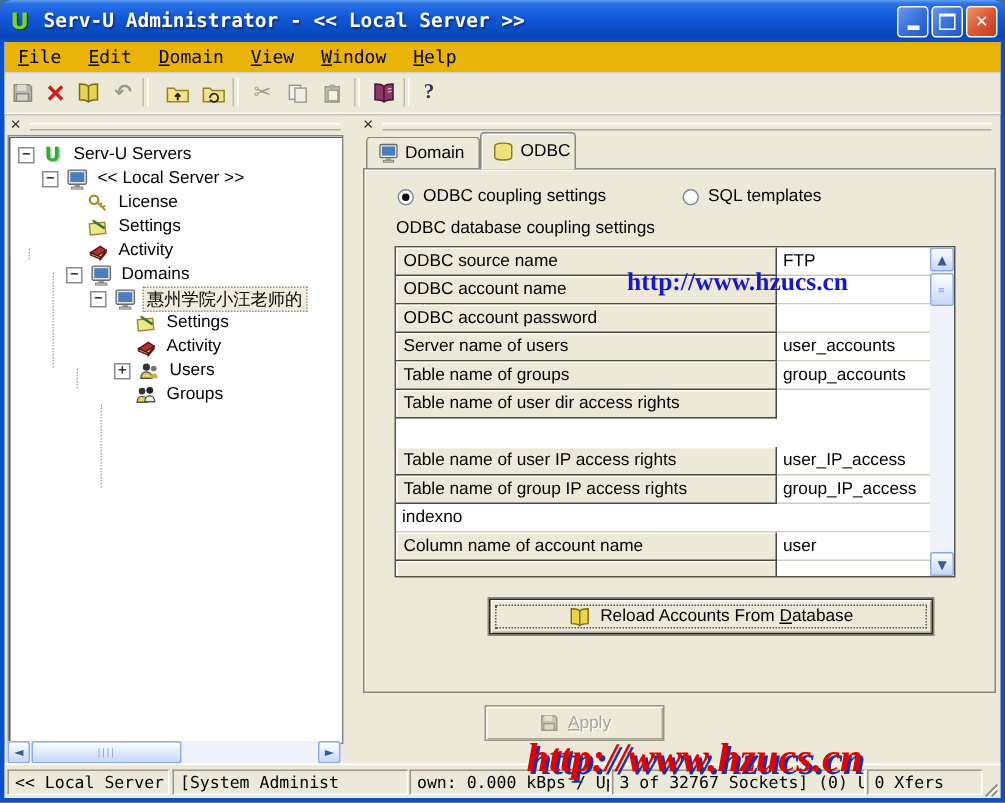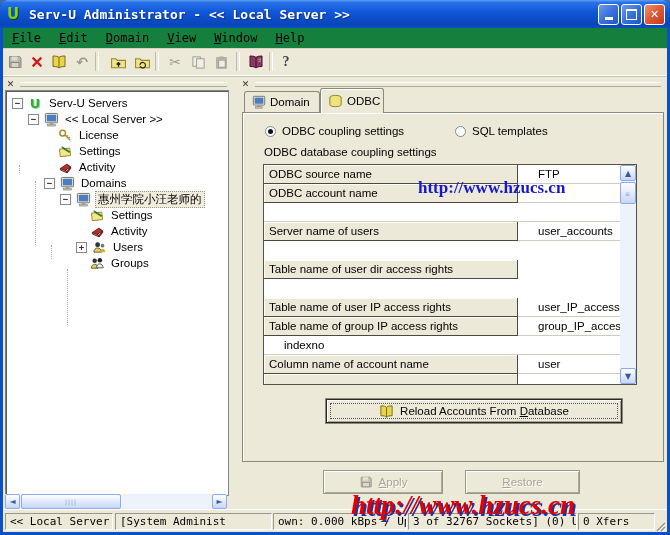--- a/index.html
+++ b/index.html
@@ -15,21 +15,21 @@
   .tbtns{display:flex;gap:2px;}
   .tbtn{width:21px;height:21px;border:1px solid #fff;border-radius:3px;box-sizing:border-box;
     background:linear-gradient(135deg,#6a9aee 0%,#3a72dc 50%,#1e56c4 100%);
     color:#fff;display:flex;align-items:center;justify-content:center;font:bold 11px "DejaVu Sans",sans-serif;}
   .tbtn.close{background:linear-gradient(135deg,#f0936e 0%,#df5d3a 45%,#c13a1e 100%);}
   .glyph-min{width:8px;height:3px;background:#fff;margin-top:9px;}
   .glyph-max{width:9px;height:8px;border:1px solid #fff;border-top-width:2px;}
   
   .client{position:absolute;left:3px;top:28px;width:664px;height:504px;background:#ece9d8;overflow:hidden;}
   
-  .menubar{position:absolute;left:0;top:0;width:664px;height:20px;background:#15803d;border-bottom:1px solid #d8d4c4;display:flex;align-items:center;}
+  .menubar{position:absolute;left:0;top:0;width:664px;height:20px;background:#eab308;border-bottom:1px solid #d8d4c4;display:flex;align-items:center;}
   .menuitem{font:12px "DejaVu Sans Mono",monospace;color:#000;padding:2px 9px;}
   .menuitem u{text-decoration:underline;}
   
   .toolbar{position:absolute;left:0;top:21px;width:664px;height:26px;background:#ece9d8;border-bottom:1px solid #fff;box-shadow:0 1px 0 #c8c4b4;}
   .tbtool{position:absolute;top:2px;width:22px;height:22px;display:flex;align-items:center;justify-content:center;}
   .tsep{position:absolute;top:3px;width:2px;height:19px;border-left:1px solid #c0bcac;border-right:1px solid #fff;}
   .gl{font:bold 14px "DejaVu Sans",sans-serif;color:#9a9a8c;}
   
   .panelstrip{position:absolute;height:12px;display:flex;align-items:center;}
   .pclose{font:bold 9px "DejaVu Sans",sans-serif;color:#333;width:11px;height:11px;line-height:11px;text-align:center;}
@@ -50,21 +50,21 @@
   .tab{position:absolute;box-sizing:border-box;background:#ece9d8;border:1px solid #8a8a7a;border-bottom:none;border-radius:3px 3px 0 0;display:flex;align-items:center;font:11.5px "Liberation Sans",sans-serif;padding:0 7px;gap:4px;}
   .page{position:absolute;left:239px;top:84px;width:422px;height:350px;background:#ece9d8;border:1px solid #8a8a7a;box-shadow:inset 1px 1px 0 #fff;box-sizing:border-box;}
   .radio{width:11px;height:11px;border-radius:50%;border:1px solid #7a8a9a;background:#fff;box-sizing:border-box;position:relative;flex:none;}
   .radio.on::after{content:"";position:absolute;left:2px;top:2px;width:5px;height:5px;border-radius:50%;background:#111;}
   .radiorow{position:absolute;display:flex;align-items:center;gap:6px;font:11.5px "Liberation Sans",sans-serif;}
   .sectlabel{position:absolute;font:11.5px "Liberation Sans",sans-serif;}
   
   .tbl{position:absolute;left:260px;top:136px;width:374px;height:221px;border:1px solid #55524a;background:#fff;box-sizing:border-box;overflow:hidden;}
   .row19{position:absolute;left:0;width:356px;height:19px;display:flex;}
   .lblcell{width:254px;background:#ece9d8;border-right:1px solid #4a4a42;border-bottom:1px solid #4a4a42;box-shadow:inset 1px 1px 0 #fffef4;font:11.5px "Liberation Sans",sans-serif;line-height:18px;padding-left:5px;box-sizing:border-box;white-space:nowrap;overflow:hidden;}
-  .valcell{flex:1;background:#fff;border-bottom:1px solid #cfccc0;font:11.5px "Liberation Sans",sans-serif;line-height:18px;padding-left:20px;box-sizing:border-box;white-space:nowrap;overflow:hidden;}
+  .valcell{flex:1;background:#fff;border-bottom:1px solid #cfccc0;font:11.5px "Liberation Sans",sans-serif;line-height:18px;padding-left:4px;box-sizing:border-box;white-space:nowrap;overflow:hidden;}
   .vsb{position:absolute;right:0;top:0;width:16px;height:219px;}
   
   .xpbtn{position:absolute;background:#ece9d8;border:1px solid #6a675c;box-shadow:inset 1px 1px 0 #fff,inset -1px -1px 0 #aca899;display:flex;align-items:center;justify-content:center;gap:6px;font:11.5px "Liberation Sans",sans-serif;color:#000;box-sizing:border-box;}
   .xpbtn.default{border:1px solid #2a2a24;box-shadow:inset 1px 1px 0 #fff,inset -1px -1px 0 #aca899,0 0 0 1px #8a887c;}
   .focusdots{position:absolute;inset:3px;border:1px dotted #555;pointer-events:none;}
   .xpbtn.disabled{color:#a8a496;text-shadow:1px 1px 0 #fff;border:1px solid #9a9788;}
   
   .statusbar{position:absolute;left:0;top:481px;width:664px;height:23px;background:#ece9d8;border-top:1px solid #fff;}
   .pane{position:absolute;top:3px;height:17px;border:1px solid;border-color:#9a978a #fff #fff #9a978a;font:11px "DejaVu Sans Mono",monospace;line-height:15px;padding:0 4px;white-space:nowrap;overflow:hidden;box-sizing:border-box;color:#000;}
   
@@ -350,25 +350,30 @@
     <div class="tbl">
       <div class="row19" style="top:0">
         <div class="lblcell">ODBC source name</div>
         <div class="valcell">FTP</div>
       </div>
       <div class="row19" style="top:19px">
         <div class="lblcell">ODBC account name</div>
         <div class="valcell"></div>
       </div>
       <div class="row19" style="top:38px">
+        <div class="lblcell">ODBC account password</div>
         <div class="valcell"></div>
       </div>
       <div class="row19" style="top:57px">
         <div class="lblcell">Server name of users</div>
         <div class="valcell">user_accounts</div>
+      </div>
+      <div class="row19" style="top:76px">
+        <div class="lblcell">Table name of groups</div>
+        <div class="valcell">group_accounts</div>
       </div>
       <div class="row19" style="top:95px">
         <div class="lblcell">Table name of user dir access rights</div>
       </div>
       <div class="row19" style="top:152px">
         <div class="lblcell">Table name of group IP access rights</div>
         <div class="valcell">group_IP_access</div>
       </div>
       <div class="row19" style="top:133px">
         <div class="lblcell">Table name of user IP access rights</div>
@@ -406,23 +411,20 @@
 
     <div class="xpbtn disabled" style="left:320px;top:442px;width:120px;height:24px">
       <span>
           <svg width="14" height="14" viewBox="0 0 16 16">
             <path d="M2.5 2.5h10l1.5 1.5v9.5H2.5z" fill="#c4c0b2" stroke="#9a978a"></path>
             <rect x="4.5" y="2.5" width="6" height="4" fill="#e4e0d4"></rect>
             <rect x="4" y="8.5" width="8" height="5" fill="#dcd8cc" stroke="#9a978a"></rect>
           </svg>
         </span>
       <span><u>A</u>pply</span>
-    </div>
-    <div class="xpbtn disabled" style="left:462px;top:442px;width:115px;height:24px">
-      <span><u>R</u>estore</span>
     </div>
 
     <div class="statusbar">
       <div class="pane" style="left:2px;width:108px">&lt;&lt; Local Server &gt;&gt;</div>
       <div class="pane" style="left:112px;width:157px">[System Administ</div>
       <div class="pane" style="left:270px;width:134px">own: 0.000 kBps / Up: 0.000 kBp</div>
       <div class="pane" style="left:405px;width:169px">3 of 32767 Sockets] (0) Users</div>
       <div class="pane" style="left:575px;width:77px">0 Xfers</div>
       <div class="abs" style="right:1px;bottom:1px">
         <svg width="13" height="13" viewBox="0 0 13 13">

